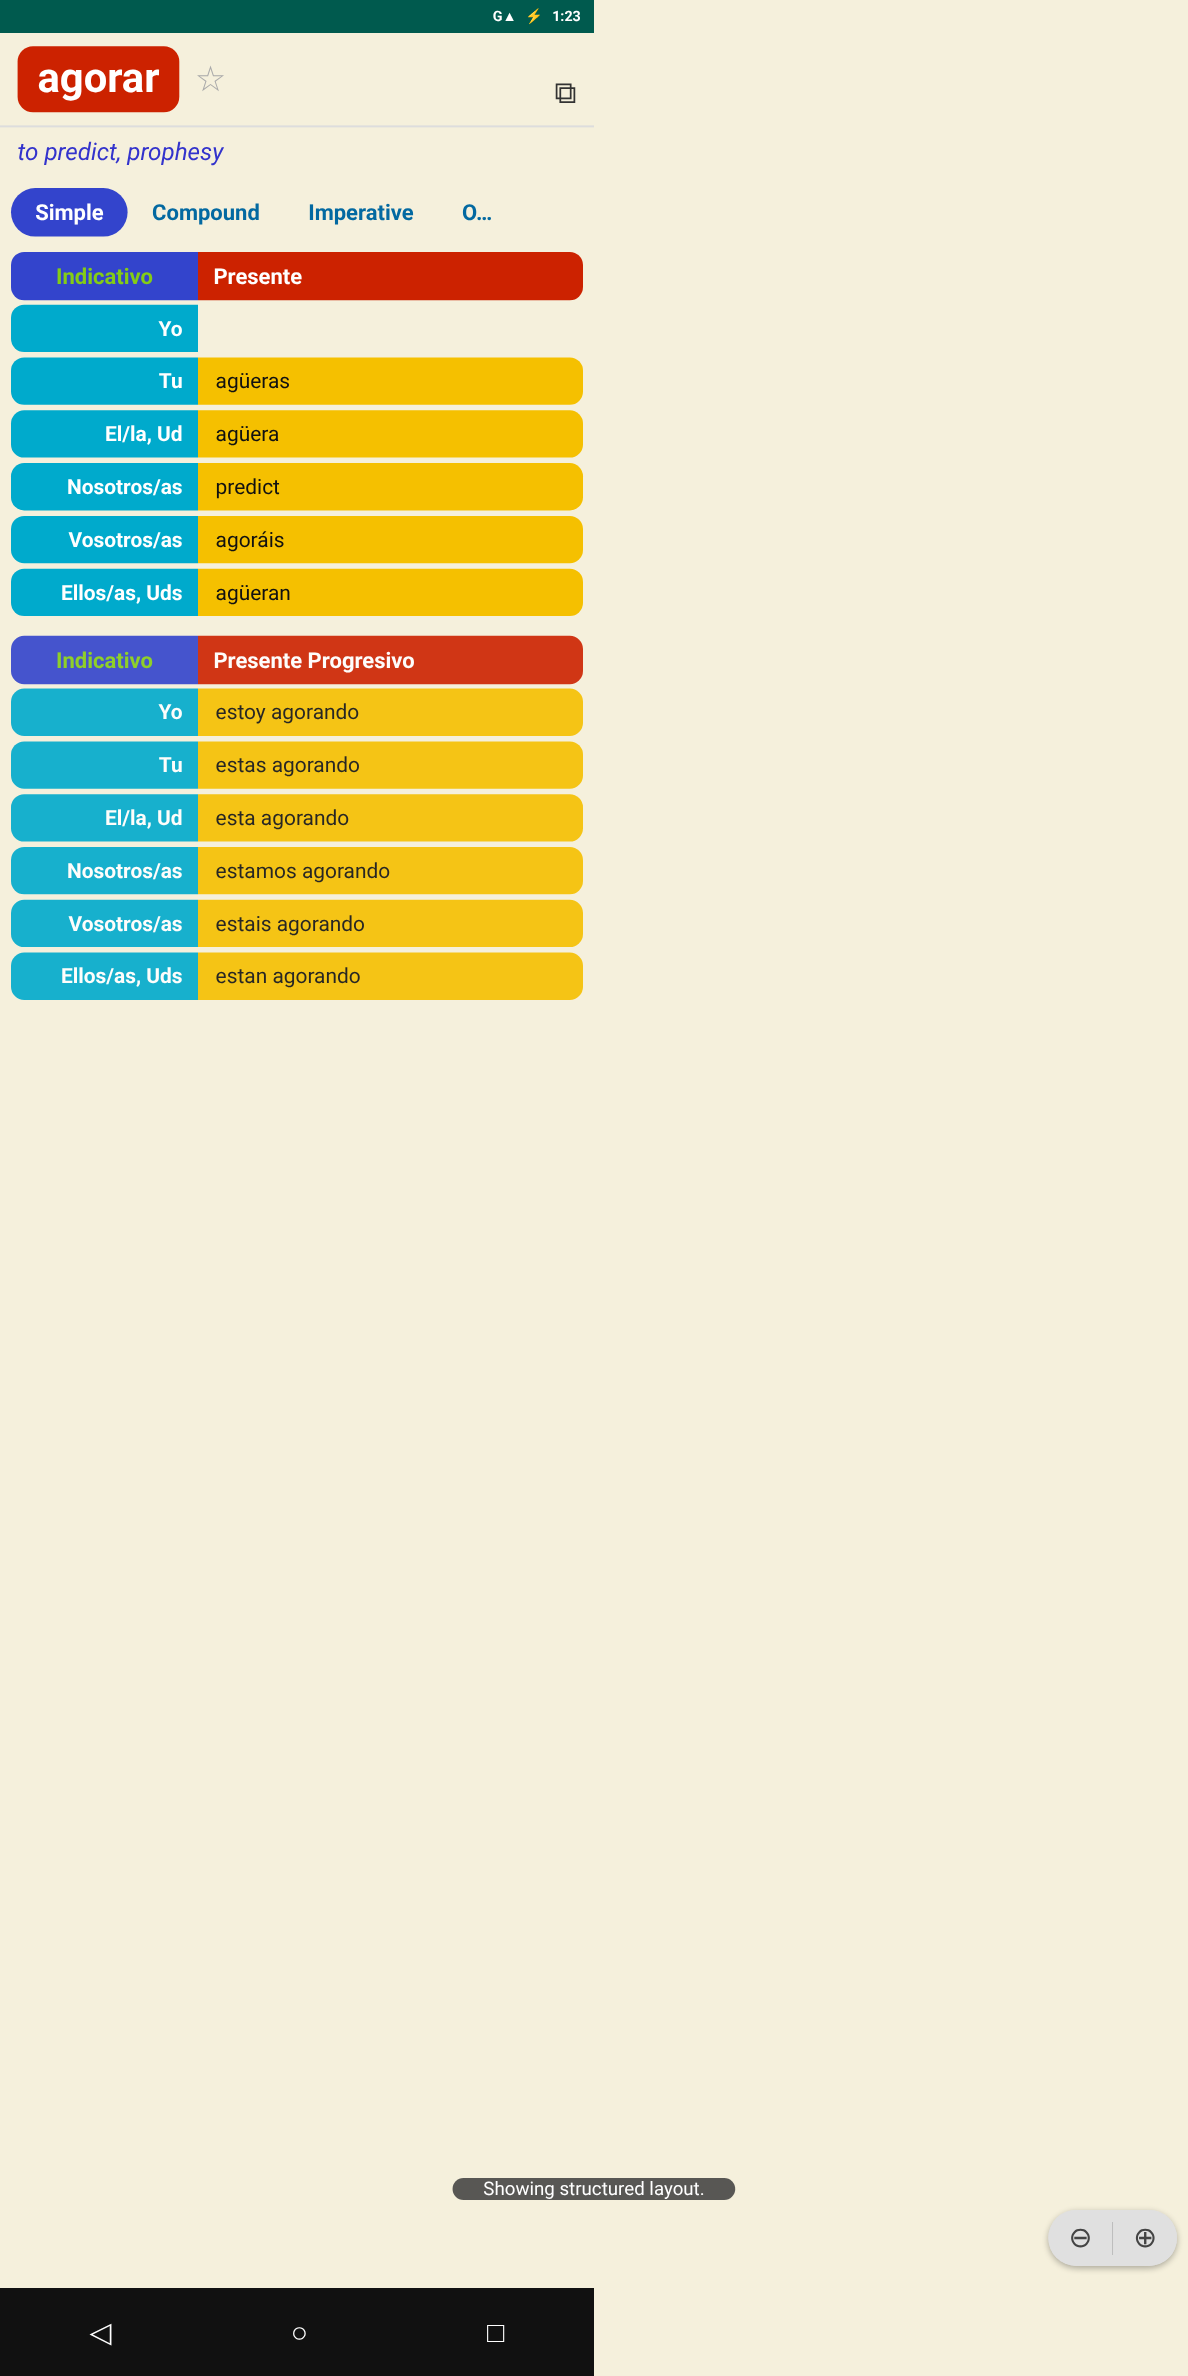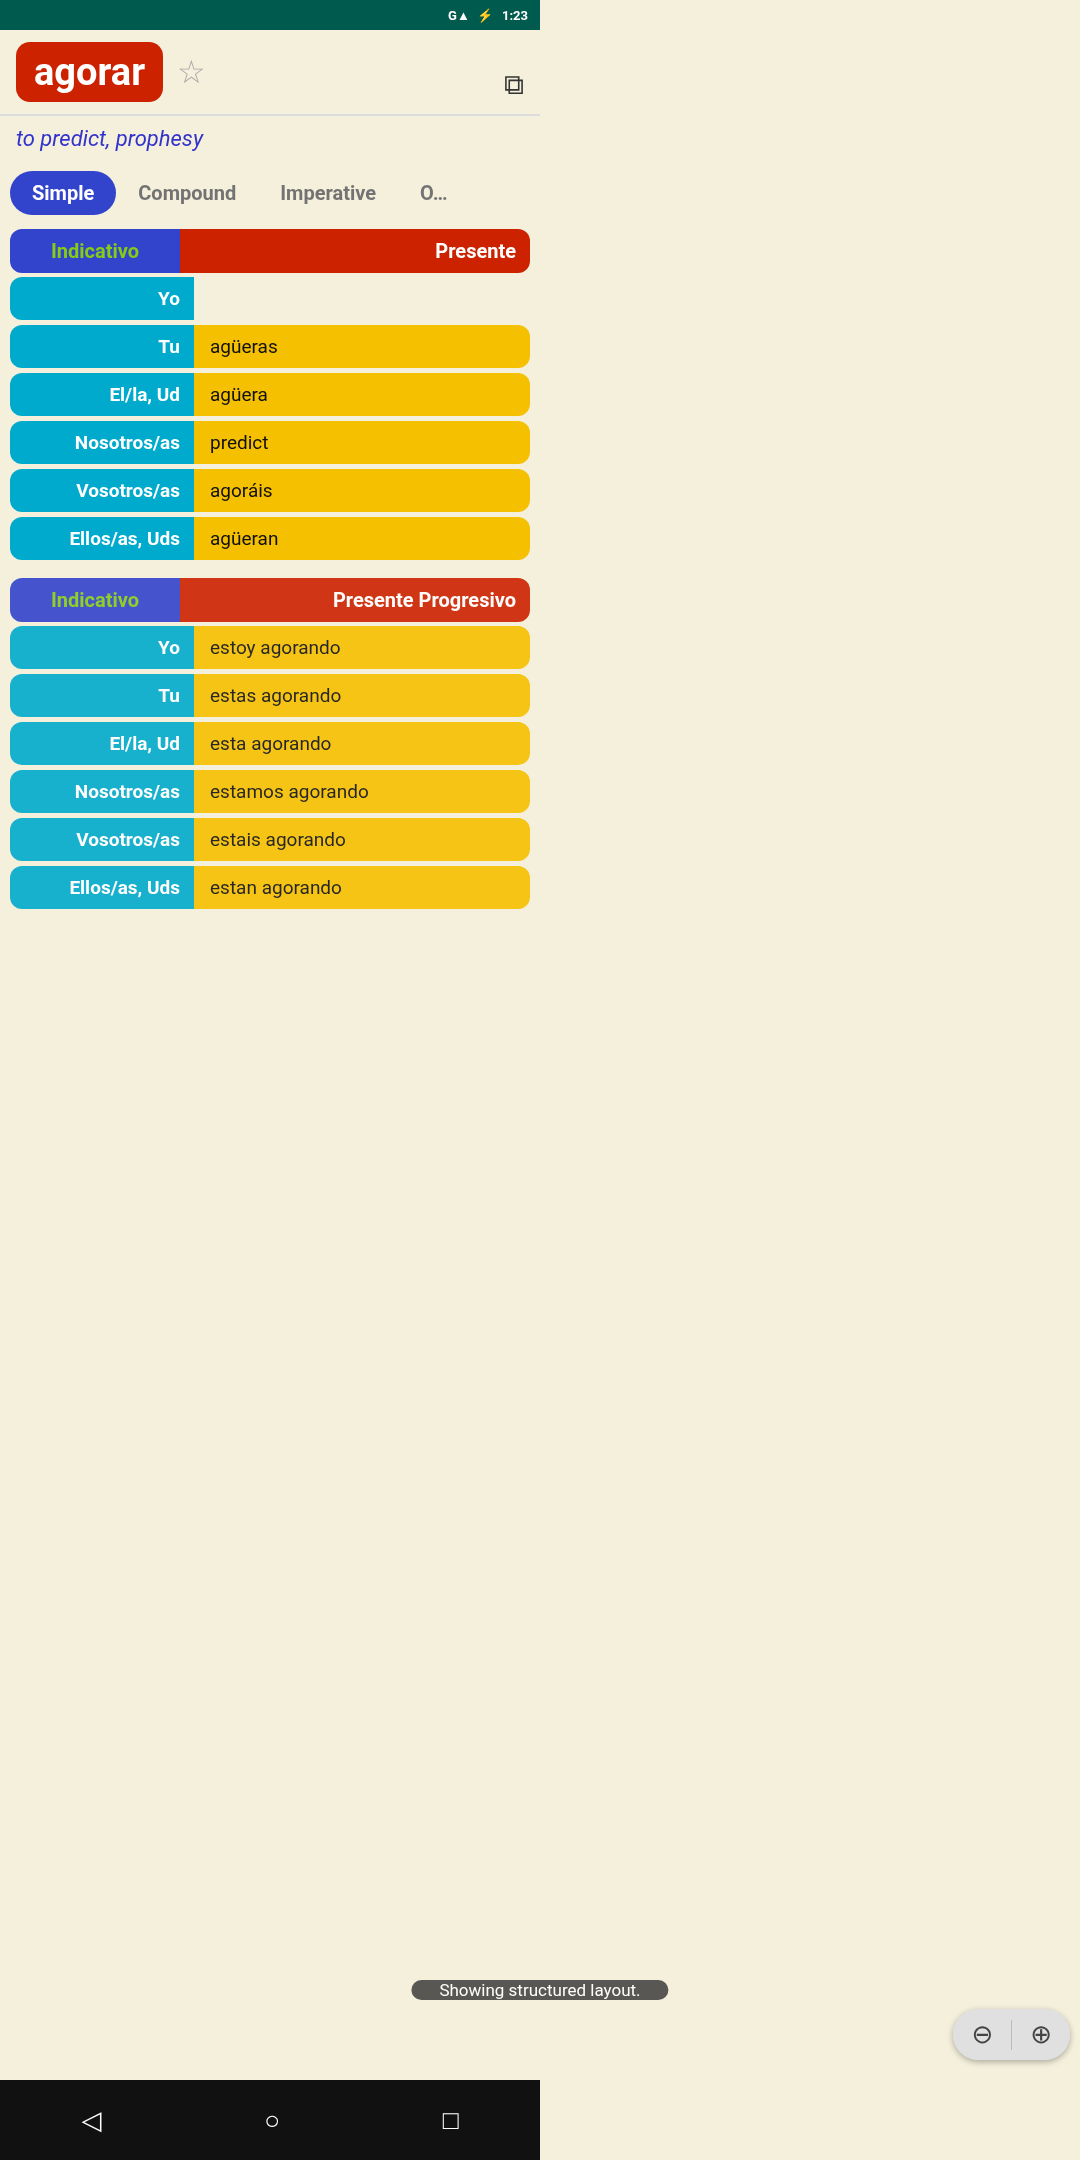--- a/index.html
+++ b/index.html
@@ -89,21 +89,21 @@
       font-weight: bold;
       border-radius: 30px;
       cursor: pointer;
     }
     .tab.active {
       background: #3344cc;
       color: white;
     }
     .tab.inactive {
       background: transparent;
-      color: #737373;
+      color: #0369a1;
     }
 
     
     .conj-table {
       padding: 4px 10px 10px;
     }
 
     .section {
       margin-bottom: 18px;
     }
@@ -125,36 +125,36 @@
       text-align: center;
     }
     .header-tense {
       background: #cc2200;
       color: white;
       font-size: 20px;
       font-weight: bold;
       padding: 10px 14px;
       border-radius: 0 12px 12px 0;
       flex: 1;
-      text-align: right;
+      text-align: left;
     }
 
     .conj-row {
       display: flex;
       margin-bottom: 5px;
       gap: 0;
     }
     .pronoun {
       background: #00aacc;
       color: white;
       font-size: 19px;
       font-weight: bold;
       padding: 10px 14px;
       border-radius: 12px 0 0 12px;
-      width: 184px;
+      width: 170px;
       text-align: right;
       flex: 0 0 auto;
     }
     .conjugation {
       background: #f5c000;
       color: #111;
       font-size: 19px;
       padding: 10px 16px;
       border-radius: 0 12px 12px 0;
       flex: 1;

